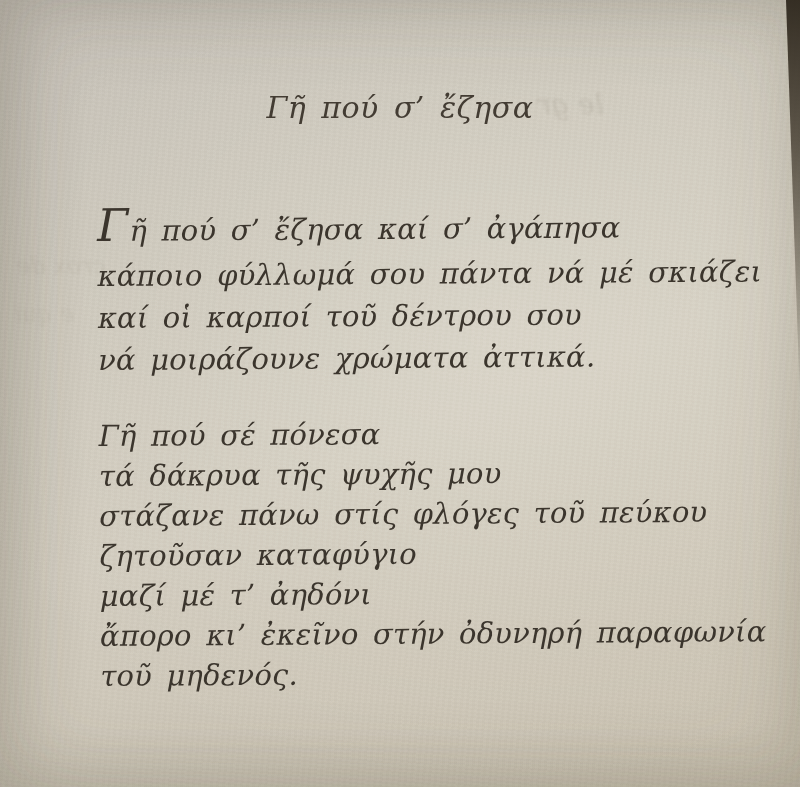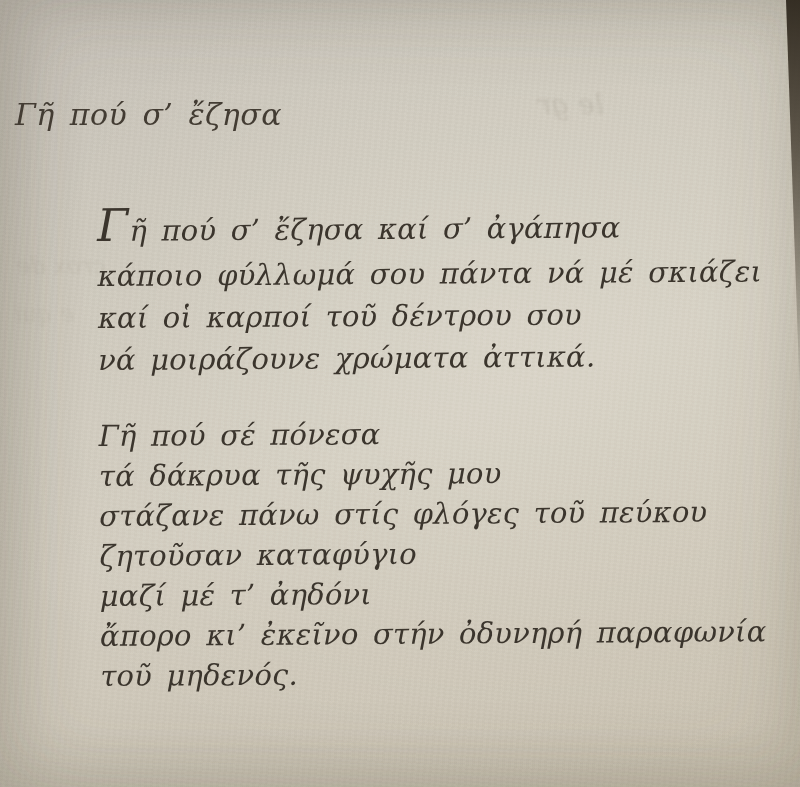--- a/index.html
+++ b/index.html
@@ -28,22 +28,22 @@
   
   .edge-shadow{
     position:absolute;right:0;top:0;width:14px;height:402px;
     background:linear-gradient(to bottom,
       rgba(42,35,25,0.92) 0%, rgba(50,42,30,0.70) 35%,
       rgba(55,46,33,0.35) 70%, rgba(55,46,33,0) 100%);
     clip-path:polygon(0 0, 100% 0, 100% 100%);
   }
   
   .title{
-    position:absolute;top:82px;left:0;right:0;margin:15px;
-    text-align:left;
+    position:absolute;top:82px;left:0;right:0;margin:8px;
+    text-align:center;
     font-style:italic;font-weight:normal;
     font-size:30px;color:#433c33;
     letter-spacing:0.5px;word-spacing:5px;
   }
   .poem{
     position:absolute;left:97px;top:202px;width:680px;
     font-style:italic;font-size:29px;line-height:42px;
     color:#3b352d;letter-spacing:0.2px;word-spacing:5px;
     transform:rotate(-0.4deg);transform-origin:left top;
   }

